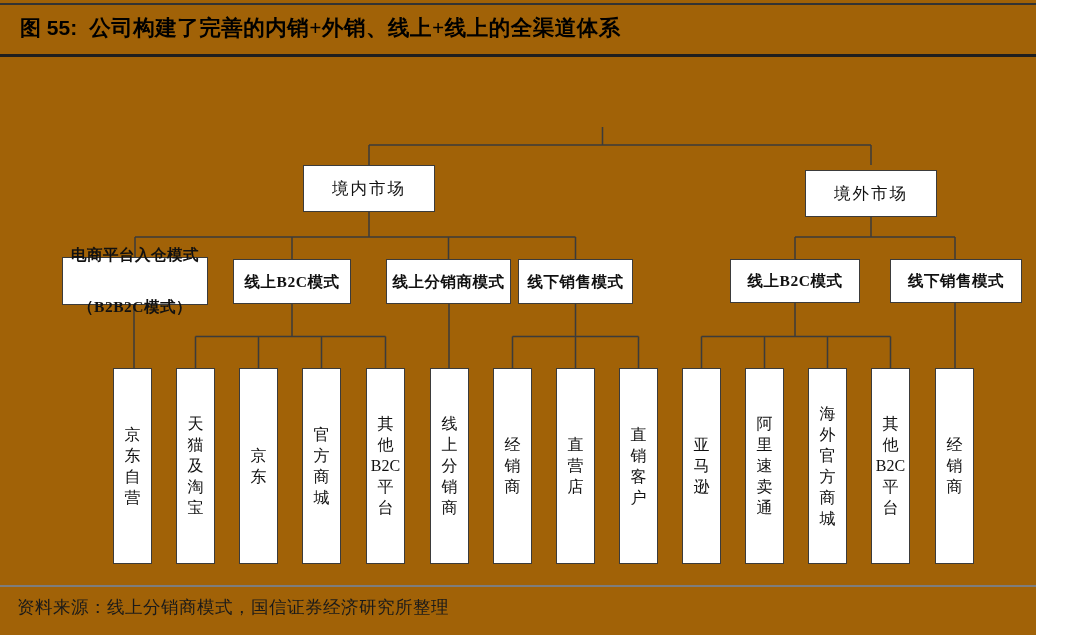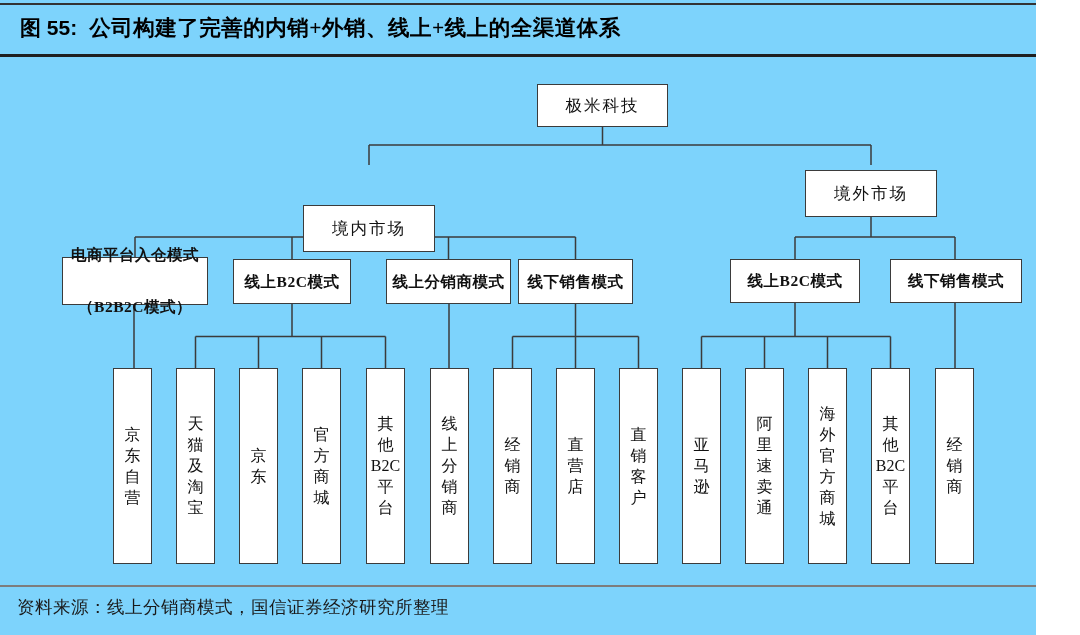--- a/index.html
+++ b/index.html
@@ -1,17 +1,17 @@
 <!DOCTYPE html>
 <html><head>
 <meta charset="utf-8">
 <style>
   html,body{margin:0;padding:0;background:#fff;}
   .page{
-    position:relative;width:1036px;height:635px;background:#7dd3fc;overflow:hidden;
+    position:relative;width:1036px;height:635px;background:#a16207;overflow:hidden;
     font-family:"Liberation Serif","DejaVu Serif",serif;color:#111;
   }
   .rule{position:absolute;left:0;width:1080px;}
   .top-rule{top:3px;height:2px;background:#333;}
   .header-rule{top:54px;height:2.5px;background:#1f1f1f;}
   .footer-rule{top:585px;height:1.5px;background:#7d7d7d;}
   .figure-title{
     position:absolute;left:20px;top:13px;white-space:nowrap;
     font-weight:700;color:#000;
   }
@@ -87,23 +87,22 @@
       M701.5 336.5 L890.5 336.5
       M701.5 336.5 L701.5 368
       M764.5 336.5 L764.5 368
       M827.5 336.5 L827.5 368
       M890.5 336.5 L890.5 368
 
       M955 303 L955 368
     "></path>
   </svg>
 
-  <div class="node lv1" style="left:537px;top:84px;width:131px;height:43px;">极米科技</div>
-
-  <div class="node lv2" style="left:303px;top:165px;width:132px;height:47px;margin-top:40px;">境内市场</div>
+
+  <div class="node lv2" style="left:303px;top:165px;width:132px;height:47px;">境内市场</div>
   <div class="node lv2" style="left:805px;top:170px;width:132px;height:47px;">境外市场</div>
 
   <div class="node lv3" style="left:62px;top:257px;width:146px;height:48px;line-height:1.35;gap:31px;">
     <div>电商平台入仓模式</div>
     <div>（B2B2C模式）</div>
   </div>
   <div class="node lv3" style="left:233px;top:259px;width:118px;height:45px;">线上B2C模式</div>
   <div class="node lv3" style="left:386px;top:259px;width:125px;height:45px;">线上分销商模式</div>
   <div class="node lv3" style="left:518px;top:259px;width:115px;height:45px;">线下销售模式</div>
   <div class="node lv3" style="left:730px;top:259px;width:130px;height:44px;">线上B2C模式</div>

